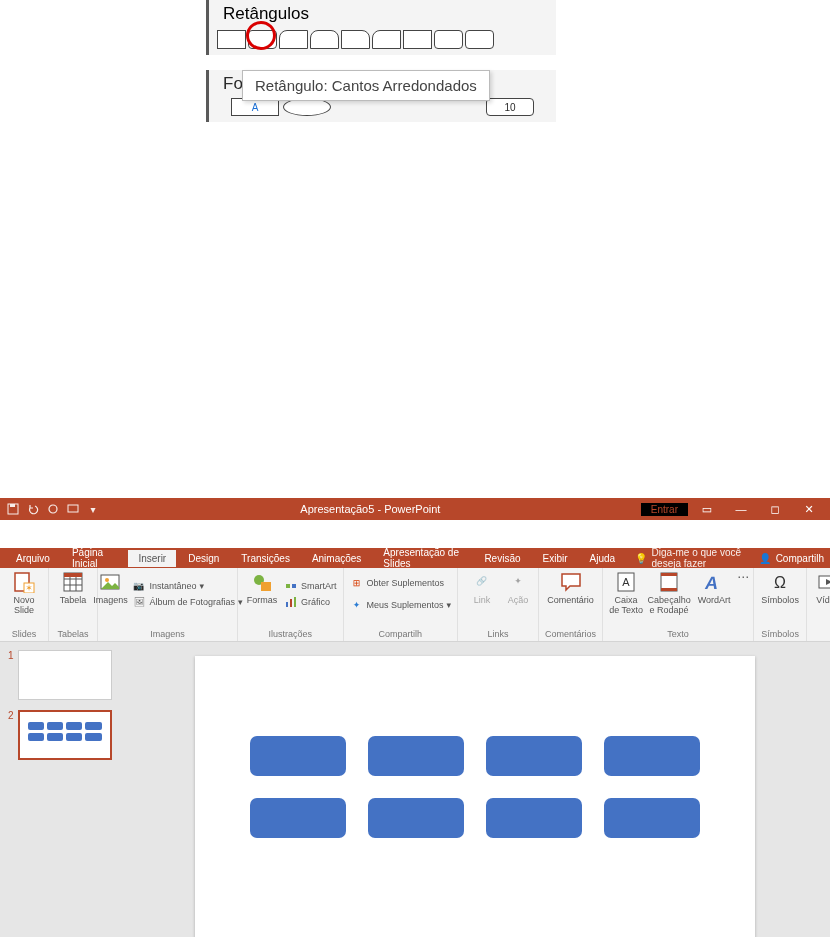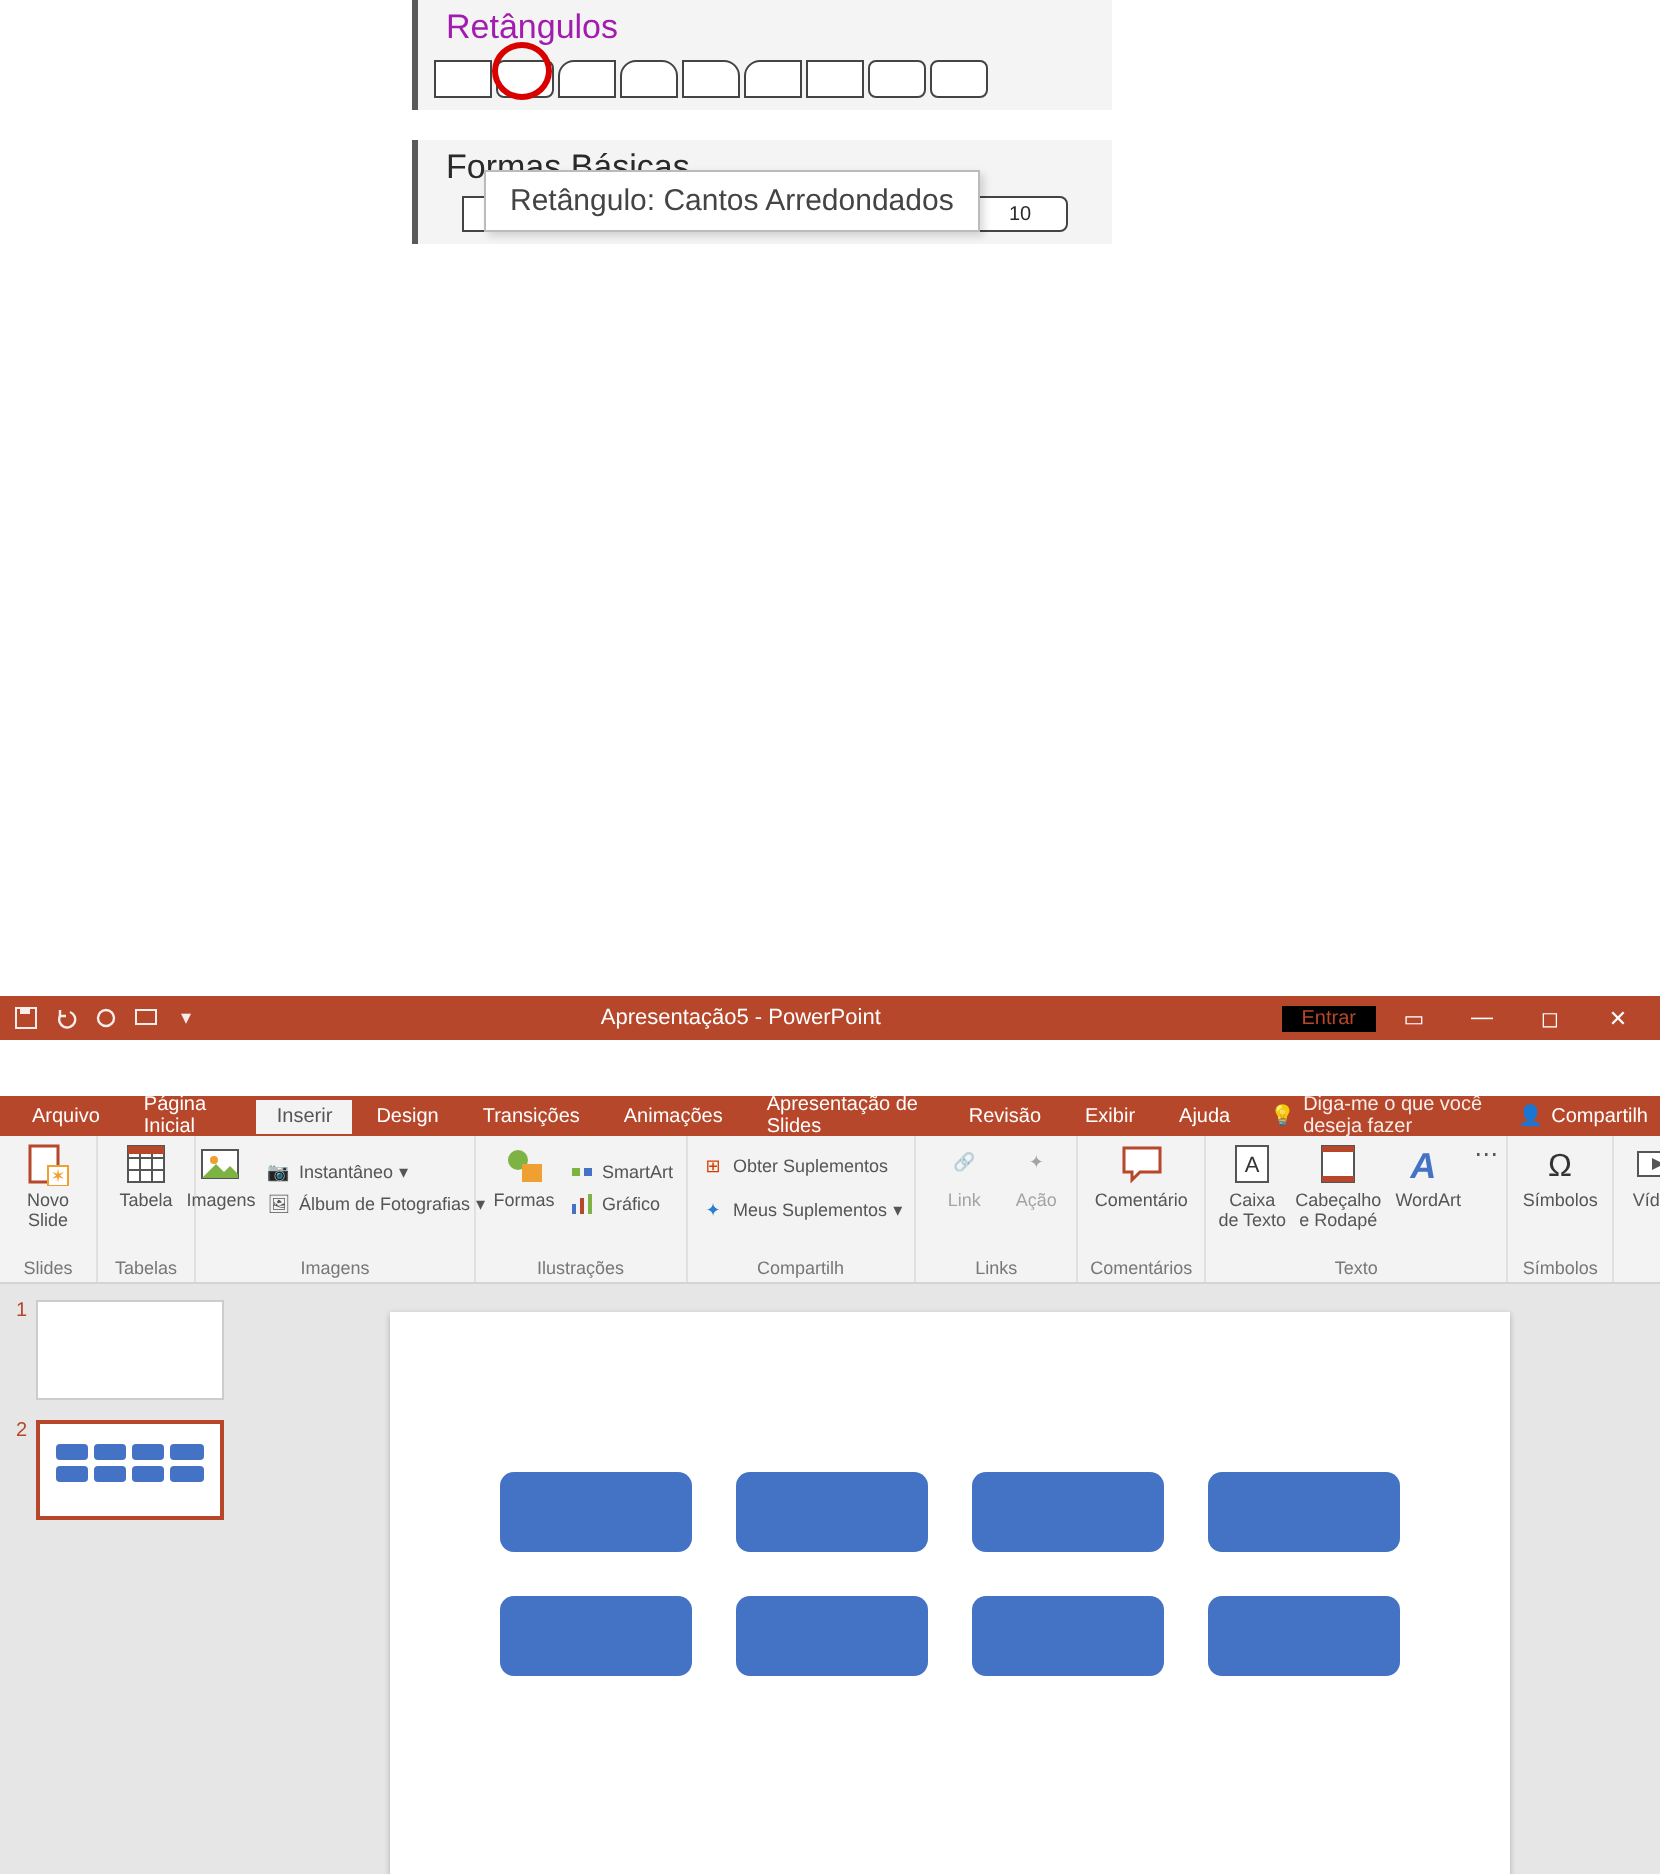--- a/index.html
+++ b/index.html
@@ -12,21 +12,21 @@
   left: 206px;
   width: 350px;
   background: #f4f4f4;
   border-left: 3px solid #5a5a5a;
   font-size: 14px;
   color: #1b1b1b;
 }
 .shapes-panel .header {
   padding: 4px 10px 4px 14px;
   font-size: 17px;
-  color: #a21caf;
+  color: #000000;
 }
 .shapes-row {
   display: flex;
   gap: 2px;
   padding: 2px 8px 6px 8px;
   align-items: center;
 }
 .shape-btn {
   width: 29px;
   height: 19px;
@@ -43,21 +43,21 @@
   width: 30px;
   height: 29px;
   border: 3px solid #d90000;
   border-radius: 50%;
   left: 37px;
   top: -7px;
   pointer-events: none;
 }
 .tooltip-box {
   position: absolute;
-  top: 85px;
+  top: 70px;
   left: 242px;
   background: #fff;
   border: 1px solid #bbb;
   padding: 6px 12px;
   font-size: 15px;
   color: #444;
   box-shadow: 2px 2px 4px rgba(0,0,0,0.15);
 }
 .basic-header {
   position:absolute;

